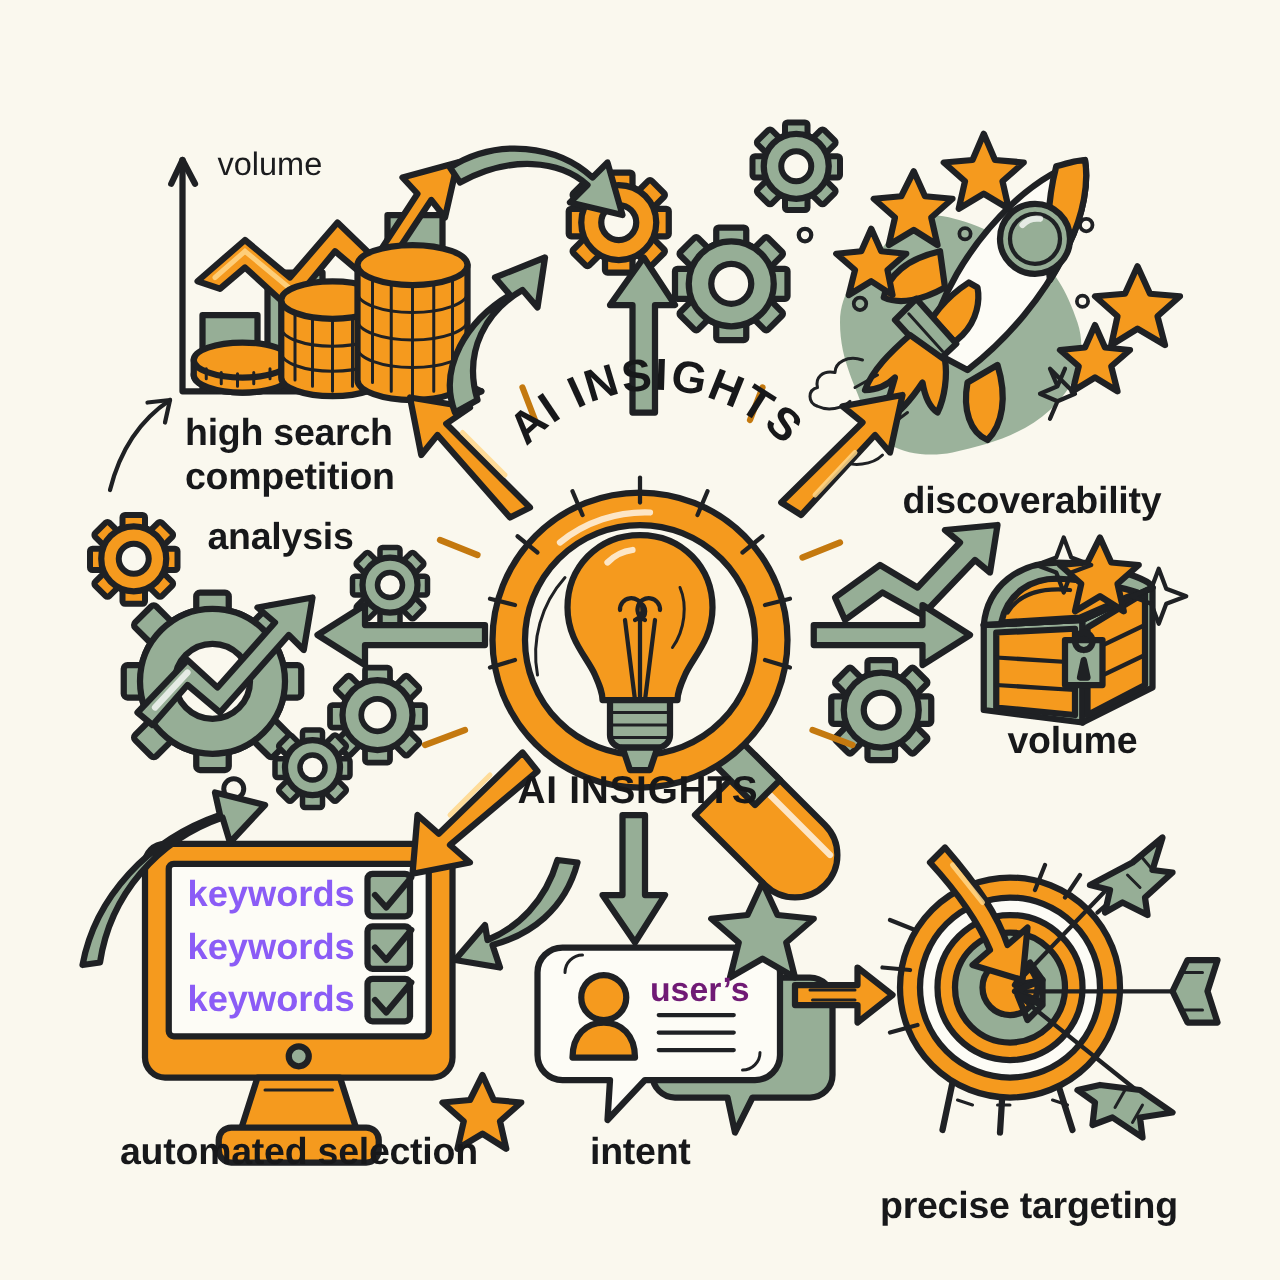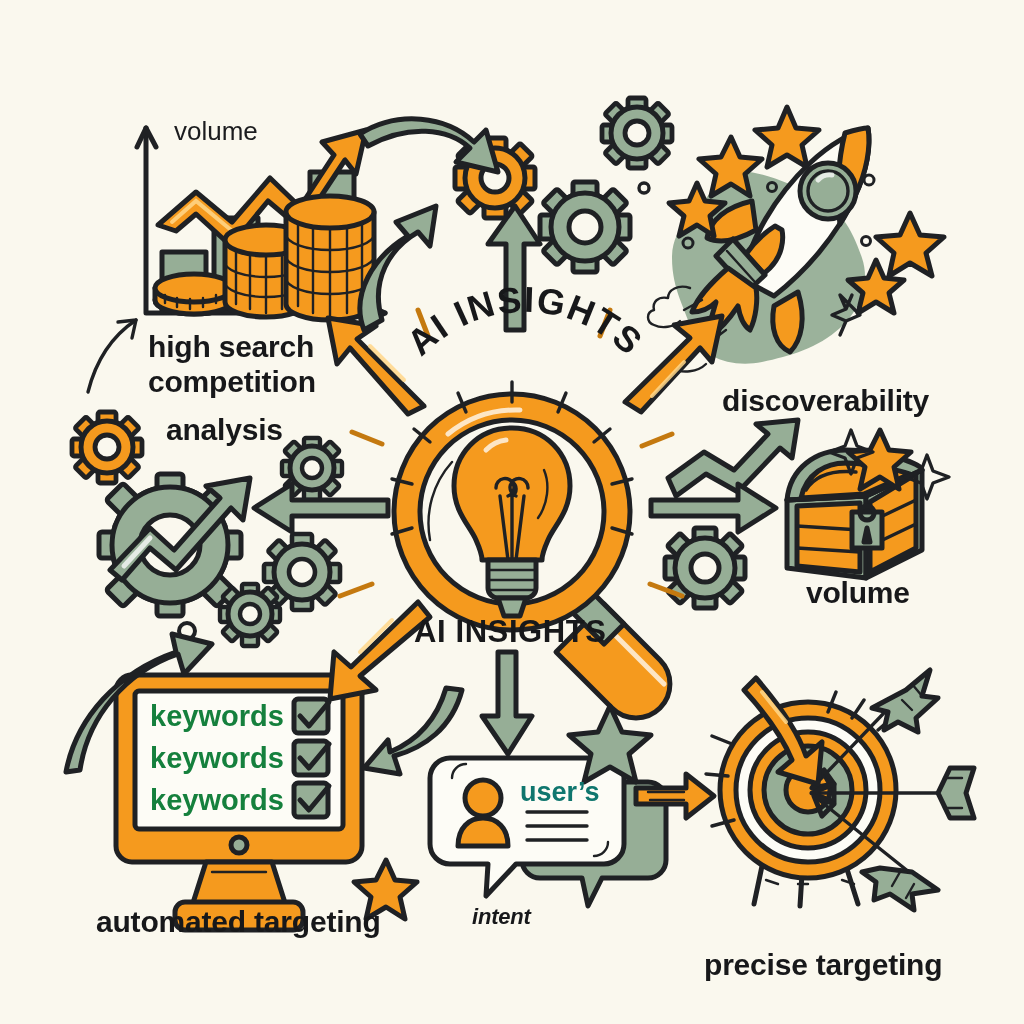--- a/index.html
+++ b/index.html
@@ -32,29 +32,29 @@
     white-space: pre;
     line-height: 1.04;
     pointer-events: none;
   }
   .lbl-center-2 { font-size: 31px; font-weight: 700; letter-spacing: 0.6px; }
   .kw {
     position: absolute;
     font-family: "Liberation Sans", sans-serif;
     font-size: 29px;
     font-weight: 600;
-    color: #15803d;
+    color: #8b5cf6;
     white-space: pre;
   }
   .users-txt {
     position: absolute;
     font-family: "Liberation Sans", sans-serif;
     font-size: 27px;
     font-weight: 600;
-    color: #0f766e;
+    color: #701a75;
     white-space: pre;
   }
   .vol-txt {
     position: absolute;
     font-family: "Liberation Sans", sans-serif;
     font-size: 26px;
     font-weight: 500;
     color: #1b1c1e;
     white-space: pre;
   }
@@ -514,23 +514,23 @@
   <div class="lbl" style="left:148px; top:366px; font-size:30px;">competition</div>
   <div class="lbl" style="left:148px; top:331px; font-size:30px;">high search</div>
   <div class="lbl" style="left:166px; top:401px; font-size:30px;margin-top:13px;">analysis</div>
 
   <div class="lbl" style="left:722px; top:351px; font-size:30px;margin-top:34px;">discoverability</div>
 
   <div class="lbl" style="left:806px; top:577px; font-size:30px;">volume</div>
 
   <div class="lbl" style="left:704px; top:906px; font-size:30px;margin-top:43px;">precise targeting</div>
 
-  <div class="lbl" style="left:472px; top:906px; font-size:22px;font-style:italic;">intent</div>
-
-  <div class="lbl" style="left:96px; top:906px; font-size:30px;">automated targeting</div>
+  <div class="lbl" style="left:472px; top:906px; font-size:30px;">intent</div>
+
+  <div class="lbl" style="left:96px; top:906px; font-size:30px;">automated selection</div>
 
   <div class="users-txt" style="left:520px; top:777px;">user’s</div>
 
   <div class="kw" style="left:150px; top:700px;">keywords</div>
   <div class="kw" style="left:150px; top:742px;">keywords</div>
   <div class="kw" style="left:150px; top:784px;">keywords</div>
 
   <div class="lbl lbl-center-2" style="left:414px; top:616px;">AI INSIGHTS</div>
 
 </div>

